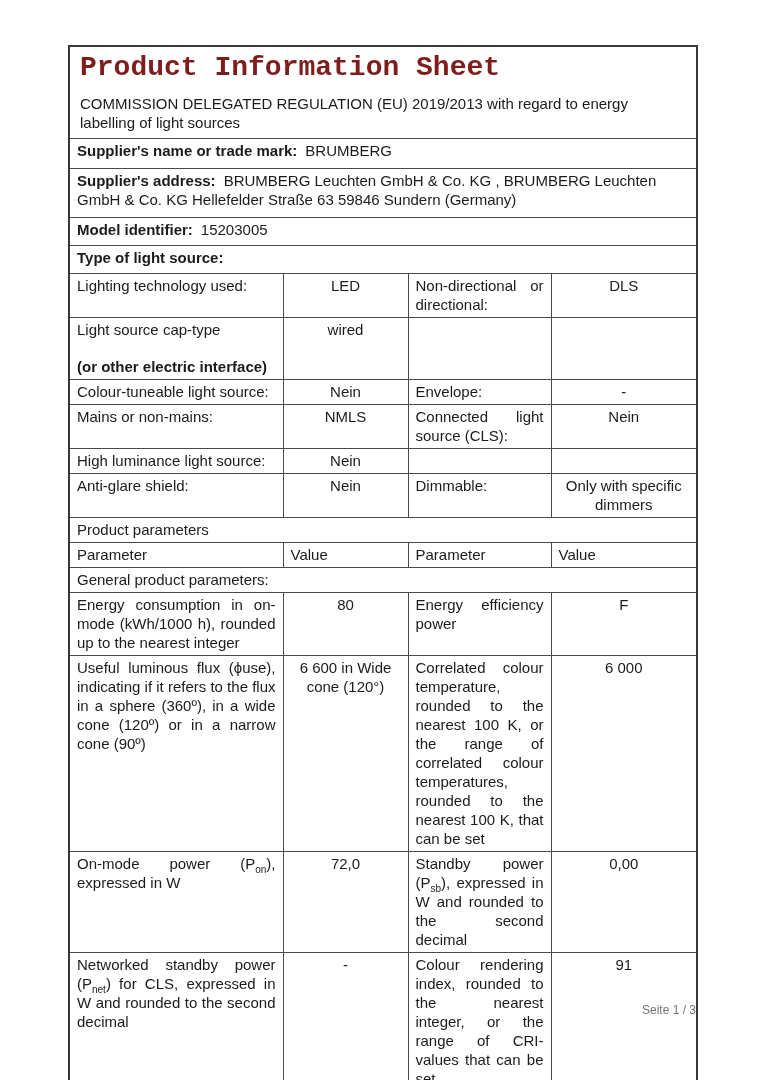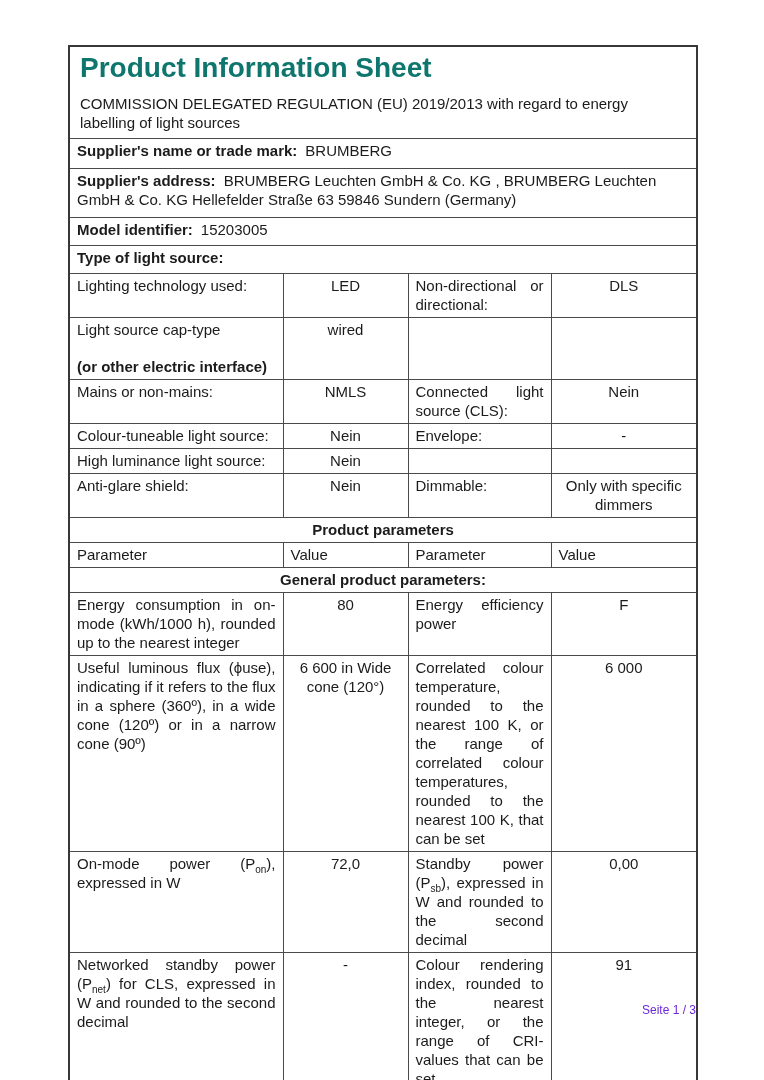--- a/index.html
+++ b/index.html
@@ -28,47 +28,48 @@
     border: 1px solid #4a4a4a;
     vertical-align: top;
     padding: 2px 7px 3px 7px;
     font-size: 15px;
     line-height: 19px;
   }
   .title-cell { padding: 4px 10px 6px 10px !important; }
   .doc-title {
     font-size: 28px;
     font-weight: bold;
-    color: #0f766e;
+    color: #7f1d1d;
     line-height: 34px;
     letter-spacing: 0px;
+    font-family: Liberation Mono, monospace;
   }
   .doc-subtitle {
     font-size: 15px;
     line-height: 19px;
     margin-top: 9px;
     color: #1b1b1b;
   }
   .b { font-weight: bold; }
   .val { margin-left: 8px; }
   .c { text-align: center; margin-left: 20px; }
   .j { text-align: justify; text-justify: inter-word; }
   .sec {
-    text-align: center;
-    font-weight: bold;
+    text-align: left;
+    font-weight: normal;
     margin-top: 32px;
   }
   .mt { margin-top: 18px; font-weight: bold; }
   sub.ss { font-size: 10px; line-height: 0; }
   .footer {
     position: absolute;
     right: 68px;
     top: 1003px;
     font-size: 12px;
-    color: #6d28d9;
+    color: #737373;
   }
 </style>
 </head>
 <body>
 
 <div class="page">
   <table class="pis">
     <colgroup>
       <col style="width:214px">
         <col style="width:125px">
@@ -118,32 +119,32 @@
     <tr style="height:44px">
       <td>
         <div>Light source cap-type</div>
         <div class="mt">(or other electric interface)</div>
       </td>
       <td class="c">wired</td>
       <td></td>
       <td class="c"></td>
     </tr>
 
+    <tr style="height:21px">
+      <td class="j">Colour-tuneable light source:</td>
+      <td class="c">Nein</td>
+      <td class="j">Envelope:</td>
+      <td class="c">-</td>
+    </tr>
+
     <tr style="height:42px">
       <td class="j">Mains or non-mains:</td>
       <td class="c">NMLS</td>
       <td class="j">Connected light source (CLS):</td>
       <td class="c">Nein</td>
-    </tr>
-
-    <tr style="height:21px">
-      <td class="j">Colour-tuneable light source:</td>
-      <td class="c">Nein</td>
-      <td class="j">Envelope:</td>
-      <td class="c">-</td>
     </tr>
 
     <tr style="height:22px">
       <td class="j">High luminance light source:</td>
       <td class="c">Nein</td>
       <td></td>
       <td class="c"></td>
     </tr>
 
     <tr style="height:39px">

